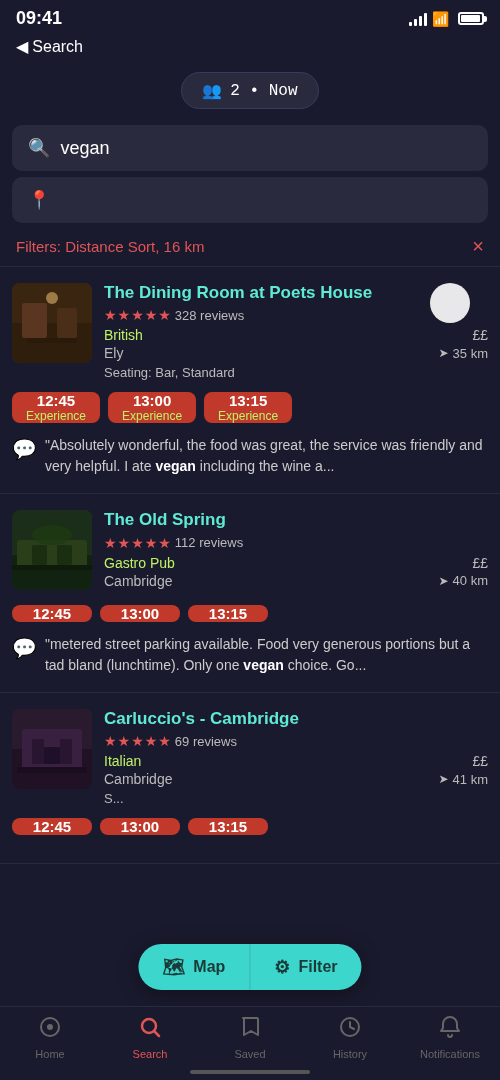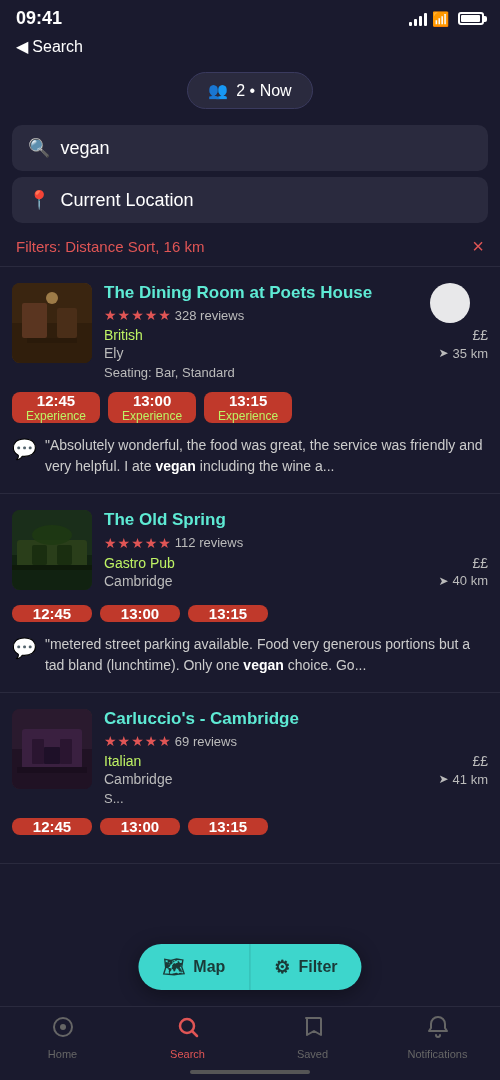--- a/index.html
+++ b/index.html
@@ -110,20 +110,21 @@
       border: 1px solid #3a3a5e;
     }
     .party-icon {
       font-size: 16px;
       color: #fff;
     }
     .party-text {
       font-size: 16px;
       color: #fff;
       font-weight: 500;
+      font-family: Liberation Mono, monospace;
     }
 
     
     .search-bar {
       background: #2a2a3e;
       margin: 6px 12px;
       border-radius: 10px;
       display: flex;
       align-items: center;
       padding: 12px 16px;
@@ -467,21 +468,20 @@
   </div>
 </div>
 
 <div class="search-bar">
   <span class="search-icon-wrap">🔍</span>
   <span class="search-input-text">vegan</span>
 </div>
 
 <div class="location-bar">
   <span class="location-icon">📍</span>
-  <span class="location-text">Current Location</span>
 </div>
 
 <div class="filters-bar">
   <span class="filters-text">Filters: Distance Sort, 16 km</span>
   <span class="filters-close">×</span>
 </div>
 
 <div class="results-list">
 
   <div class="restaurant-card" style="position:relative;">
@@ -703,20 +703,29 @@
     <span class="nav-icon">
       <svg width="24" height="24" viewBox="0 0 24 24" fill="none">
         <path d="M5 3h14a1 1 0 011 1v16l-7-4-7 4V4a1 1 0 011-1z" stroke="#666" stroke-width="2" stroke-linejoin="round"></path>
       </svg>
     </span>
     <span class="nav-label">Saved</span>
   </div>
   <div class="nav-item">
     <span class="nav-icon">
       <svg width="24" height="24" viewBox="0 0 24 24" fill="none">
+        <circle cx="12" cy="12" r="9" stroke="#666" stroke-width="2"></circle>
+        <polyline points="12,7 12,12 16,14" stroke="#666" stroke-width="2" stroke-linecap="round" stroke-linejoin="round"></polyline>
+      </svg>
+    </span>
+    <span class="nav-label">History</span>
+  </div>
+  <div class="nav-item">
+    <span class="nav-icon">
+      <svg width="24" height="24" viewBox="0 0 24 24" fill="none">
         <path d="M12 2a7 7 0 017 7v4l2 3H3l2-3V9a7 7 0 017-7z" stroke="#666" stroke-width="2" stroke-linejoin="round"></path>
         <path d="M10 20a2 2 0 004 0" stroke="#666" stroke-width="2" stroke-linecap="round"></path>
       </svg>
     </span>
     <span class="nav-label">Notifications</span>
   </div>
 </div>
 
 <div class="home-indicator"></div>
 

